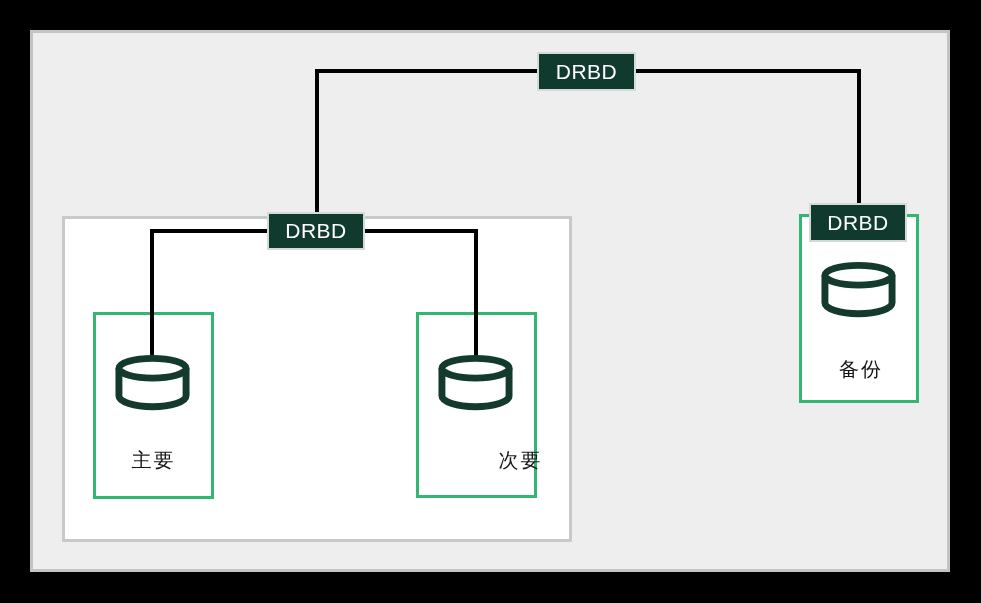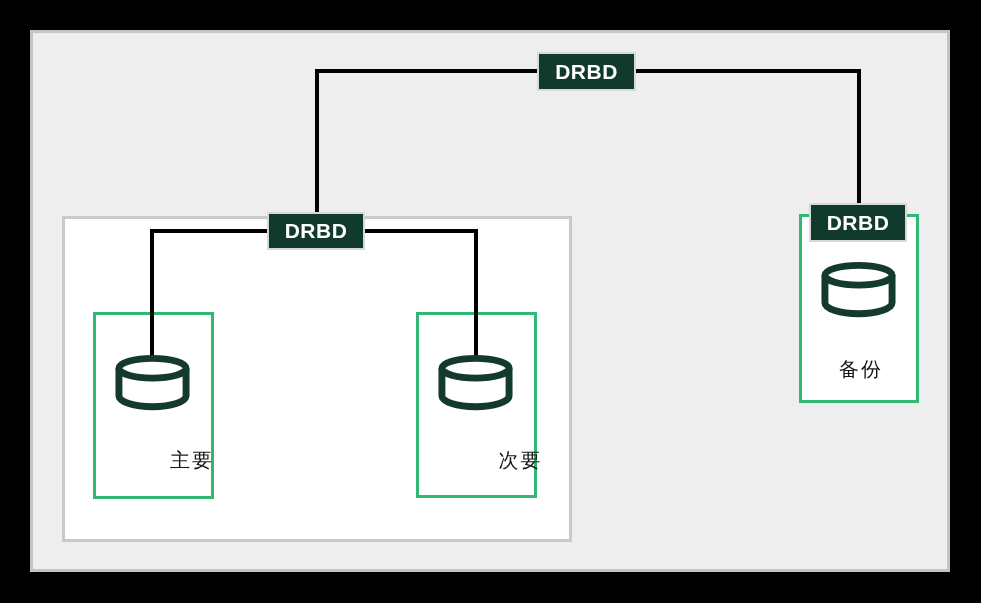--- a/index.html
+++ b/index.html
@@ -50,37 +50,37 @@
   .line.r-v{left:857px;top:69px;width:4px;height:136px;}
   .line.ml-h{left:150px;top:229px;width:119px;height:4px;}
   .line.mr-h{left:363px;top:229px;width:115px;height:4px;}
   .line.p-v{left:150px;top:229px;width:4px;height:133px;}
   .line.s-v{left:474px;top:229px;width:4px;height:133px;}
   .drbd{
     background:var(--drbd_fill);
     border:2px solid var(--drbd_border);
     color:#ffffff;
     display:flex;align-items:center;justify-content:center;
-    font-size:21px;font-weight:700;letter-spacing:0.5px;
+    font-size:21px;font-weight:400;letter-spacing:0.5px;
     z-index:5;
   }
   .drbd.top{left:537px;top:52px;width:99px;height:39px;}
   .drbd.cluster{left:267px;top:212px;width:98px;height:38px;}
   .drbd.backup{left:809px;top:203px;width:98px;height:39px;}
   .cyl{width:77px;height:62px;z-index:6;display:block;}
   .cyl svg{display:block;width:100%;height:100%;}
   .cyl.primary{left:114px;top:354px;}
   .cyl.secondary{left:437px;top:354px;}
   .cyl.backup{left:820px;top:261px;}
   .node-label{
     color:var(--text);
     font-size:20px;text-align:center;
     z-index:6;letter-spacing:2px;
   }
-  .node-label.primary{left:93px;top:447px;width:121px;text-align:right;}
+  .node-label.primary{left:93px;top:447px;width:121px;}
   .node-label.secondary{left:416px;top:447px;width:121px;margin-left:44px;}
   .node-label.backup{left:799px;top:356px;width:124px;}
 </style>
 </head>
 <body>
 
 <div class="abs panel"></div>
 
 <div class="abs cluster-box"></div>
 

